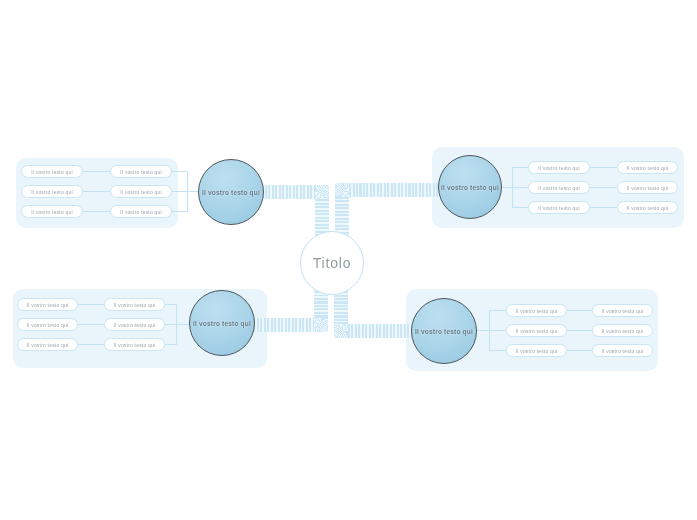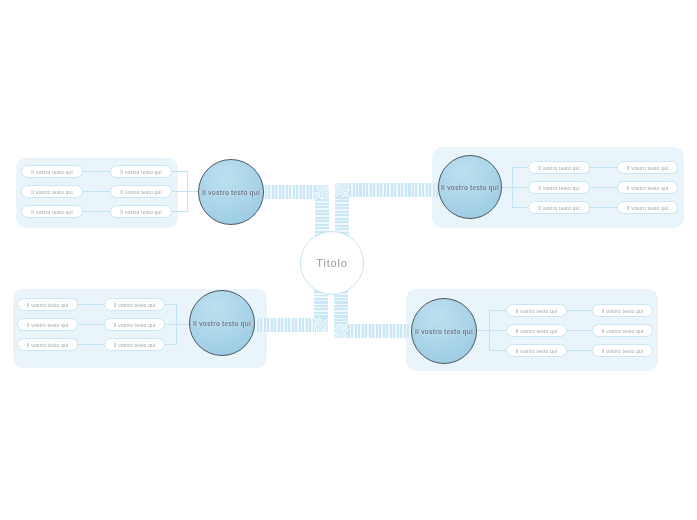--- a/index.html
+++ b/index.html
@@ -32,21 +32,21 @@
   .node{
     position:absolute;border-radius:50%;box-sizing:border-box;z-index:4;
     background:radial-gradient(circle at 40% 28%,#bde0ef 0%,#a8d3e8 55%,#93c6df 100%);
     border:1.5px solid #4d565e;
     display:flex;align-items:center;justify-content:center;text-align:center;
     font-size:6.5px;font-weight:700;color:#64798c;letter-spacing:.2px;
     text-shadow:0 0 2px rgba(255,255,255,.85);cursor:pointer;
   }
   .node-center{
     background:#ffffff;border:1.5px solid #c3e3f3;
-    font-size:11px;font-weight:400;color:#949ba1;letter-spacing:.8px;text-shadow:none;
+    font-size:14px;font-weight:400;color:#949ba1;letter-spacing:.8px;text-shadow:none;
   }
 </style>
 </head>
 <body>
 
 <div id="stage">
 
   <div class="panel" style="left:16px;top:158px;width:162px;height:70px;"></div>
   <div class="panel" style="left:432px;top:147px;width:252px;height:81px;"></div>
   <div class="panel" style="left:13px;top:289px;width:254px;height:79px;"></div>

